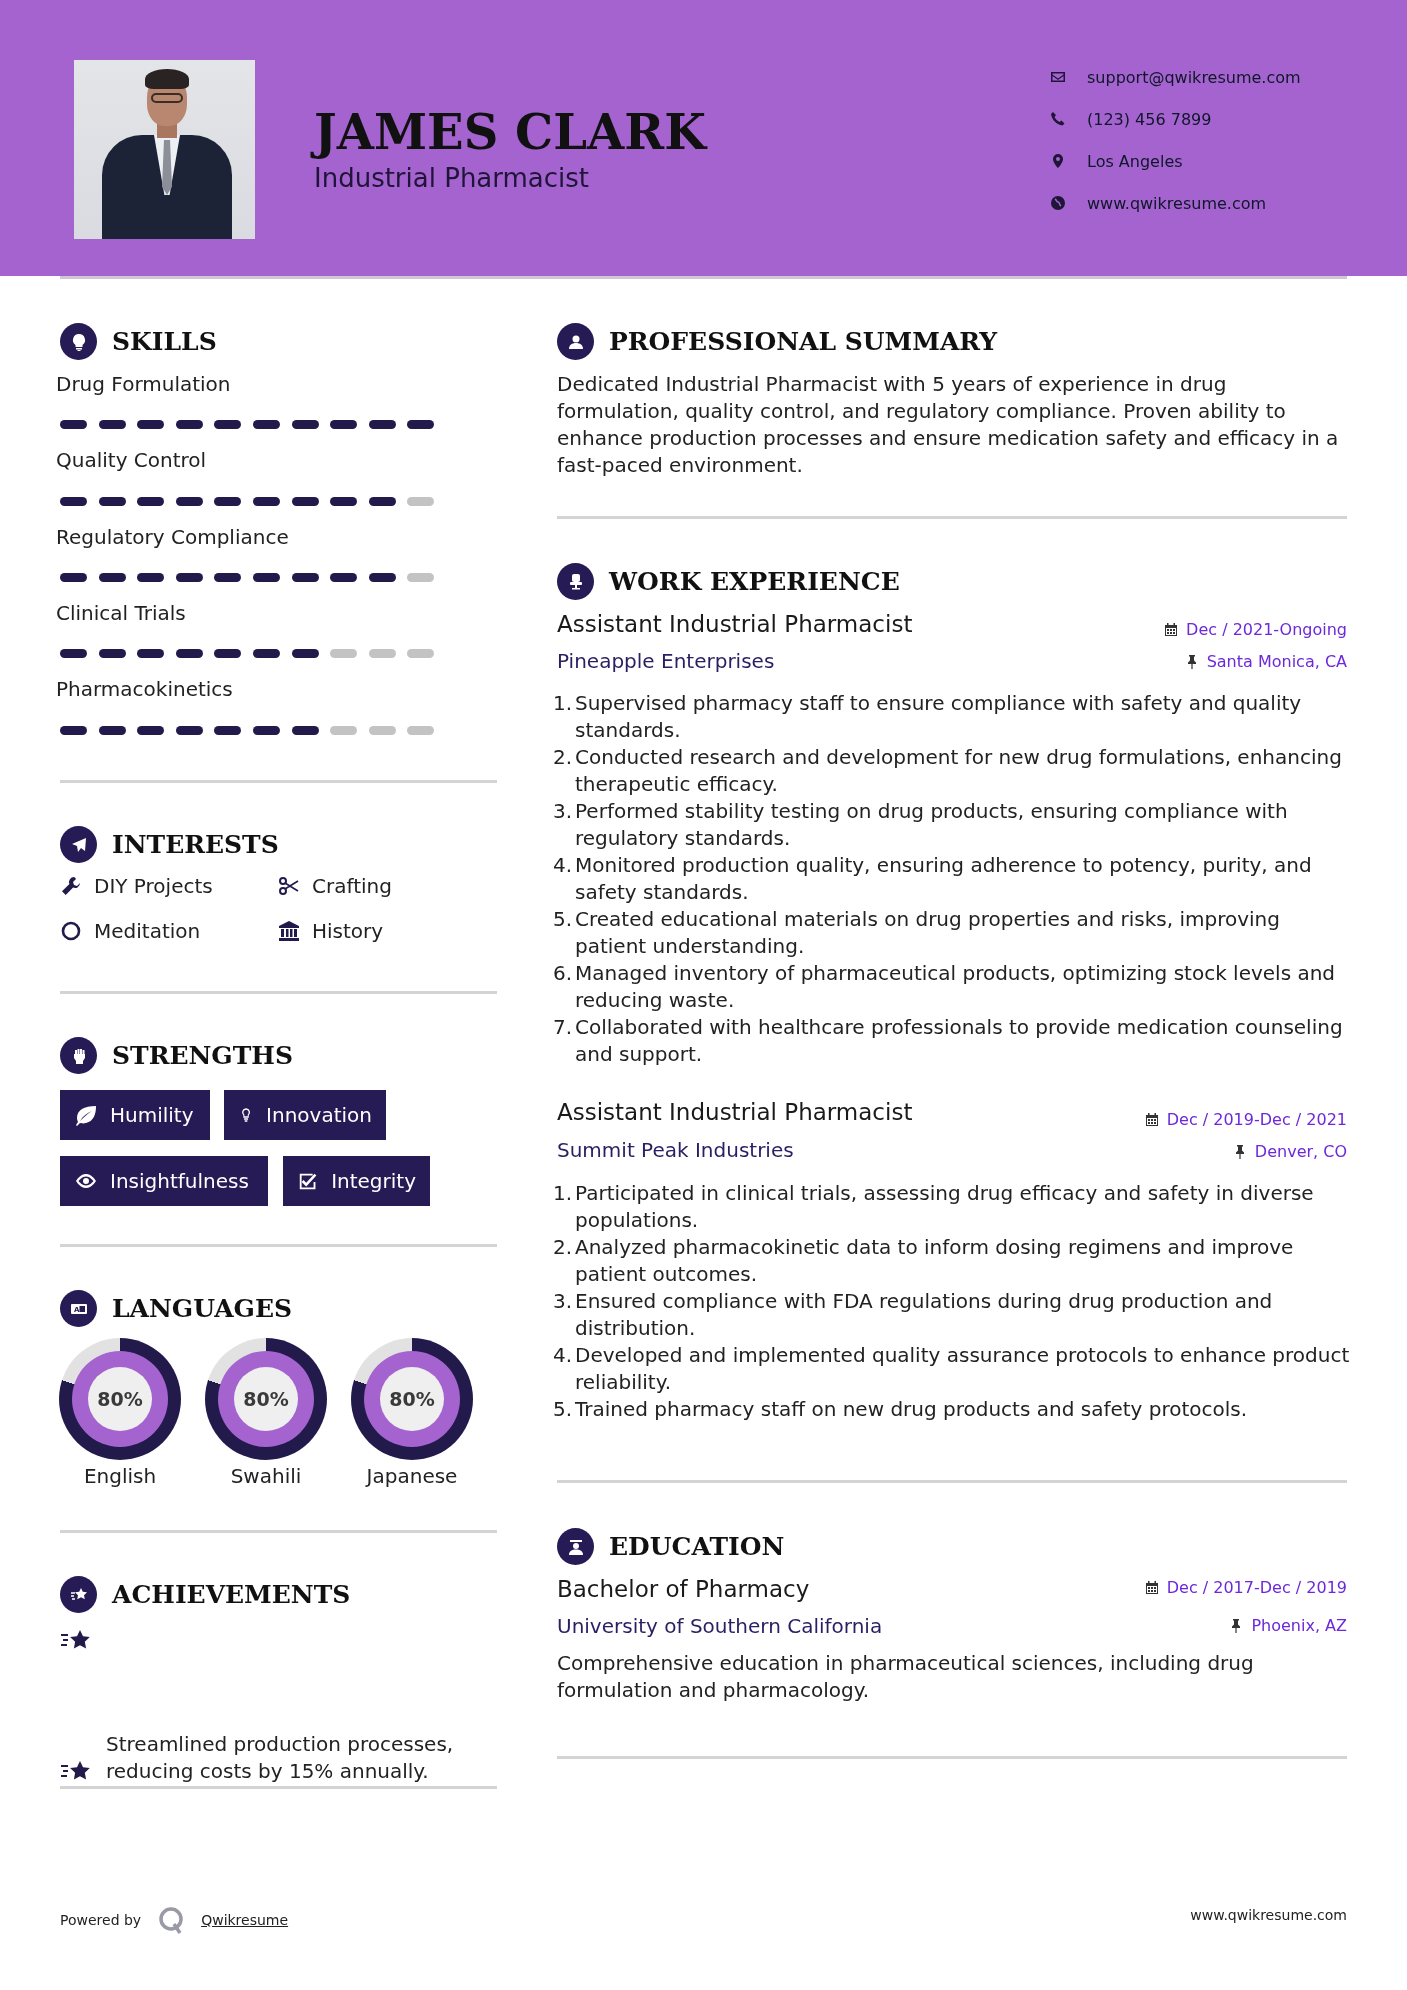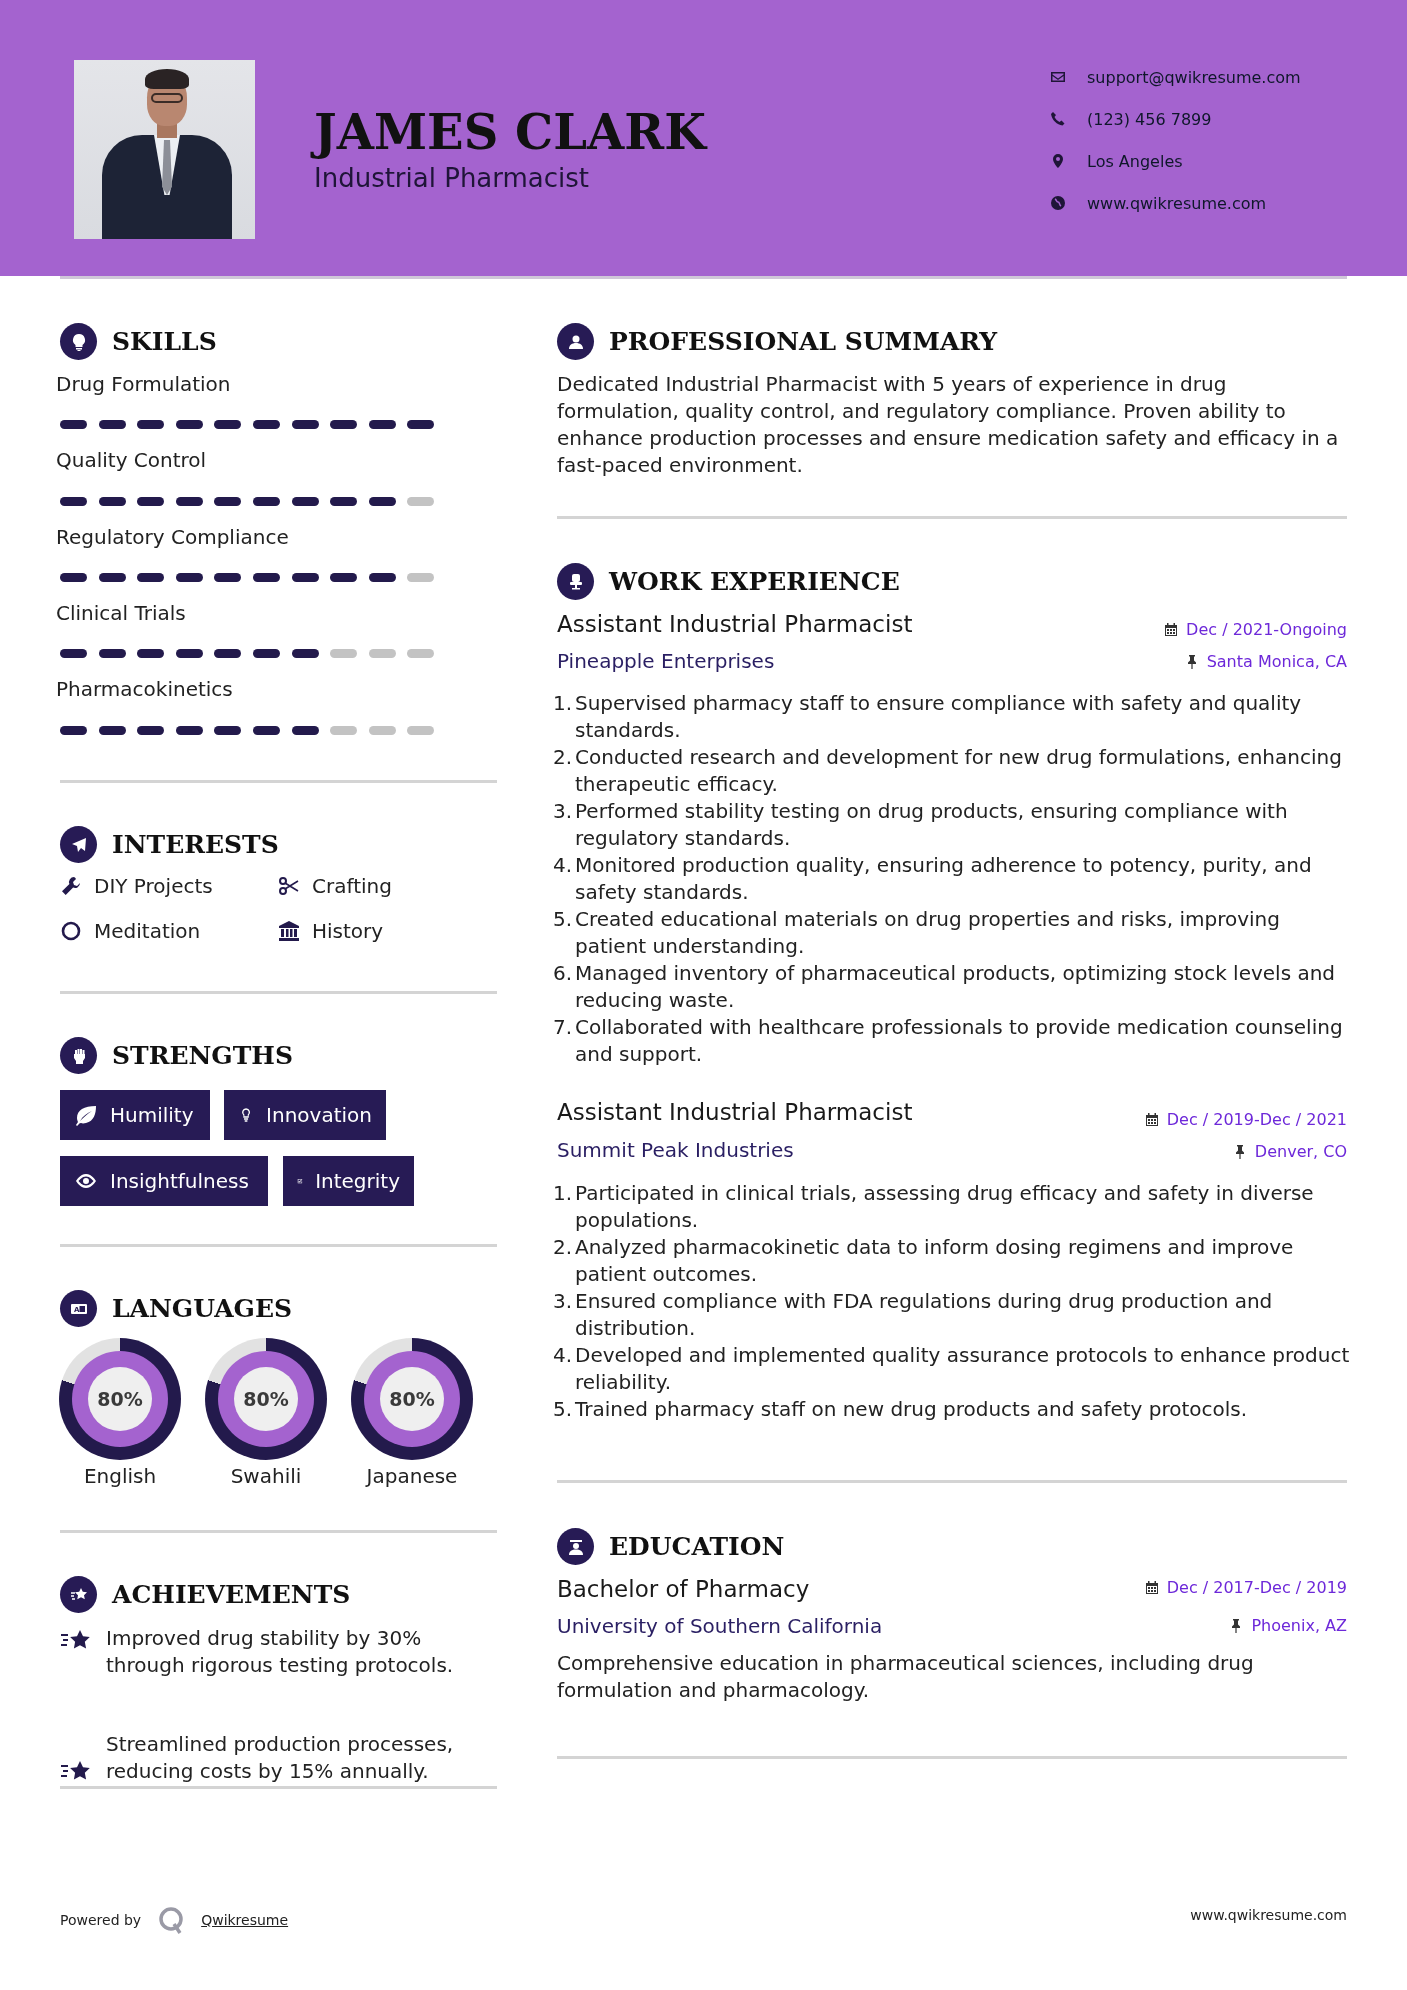--- a/index.html
+++ b/index.html
@@ -254,21 +254,21 @@
       <path d="M12 1a6 6 0 0 0-4 10.5V15h8v-3.5A6 6 0 0 0 12 1zm0 2a4 4 0 0 1 2.5 7.1V13h-5v-2.9A4 4 0 0 1 12 3zM9 16h6v2H9zM10 19h4v2h-4z"></path>
     </svg>
   <span>Innovation</span>
 </div>
 <div class="badge" style="left:60px;top:1156px;width:208px;">
   <svg viewBox="0 0 24 22">
       <path d="M12 4C6 4 2 11 2 11s4 7 10 7 10-7 10-7-4-7-10-7zm0 2.5c4 0 6.5 3.5 7.5 4.5-1 1-3.5 4.5-7.5 4.5S5.5 12 4.5 11C5.5 10 8 6.5 12 6.5zM12 8a3 3 0 1 0 0 6 3 3 0 0 0 0-6z"></path>
     </svg>
   <span>Insightfulness</span>
 </div>
-<div class="badge" style="left:283px;top:1156px;width:131px;">
+<div class="badge" style="left:283px;top:1156px;width:147px;">
   <svg viewBox="0 0 24 22">
       <path d="M3 3h14v2H5v13h13v-6h2v8H3z"></path>
       <path d="M7 10l3 3 9-10 2 2-11 12-5-5z"></path>
     </svg>
   <span>Integrity</span>
 </div>
 
 <div class="hr" style="left:60px;top:1244px;width:437px;"></div>
 
 <div class="sec-head" style="left:60px;top:1290px;">
@@ -313,21 +313,20 @@
         <path d="M2 8h4M2 11h3M3 14h3" stroke="#fff" stroke-width="1.3"></path>
       </svg>
     </div>
   <div class="sec-title">ACHIEVEMENTS</div>
 </div>
 <div class="ach" style="top:1625px;">
   <svg viewBox="0 0 32 26">
       <path d="M20 2l3 6.2 6.8.9-5 4.7 1.3 6.7L20 17.3l-6.1 3.2 1.2-6.7-5-4.7 6.9-.9z" fill="#231a4c"></path>
       <path d="M1 7h7M3 12h5M1 17h6" stroke="#231a4c" stroke-width="2"></path>
     </svg>
-  <span>Improved drug stability by 30% through rigorous testing protocols.</span>
 </div>
 <div class="ach" style="top:1731px;align-items:flex-end;">
   <svg viewBox="0 0 32 26">
       <path d="M20 2l3 6.2 6.8.9-5 4.7 1.3 6.7L20 17.3l-6.1 3.2 1.2-6.7-5-4.7 6.9-.9z" fill="#231a4c"></path>
       <path d="M1 7h7M3 12h5M1 17h6" stroke="#231a4c" stroke-width="2"></path>
     </svg>
   <span>Streamlined production processes, reducing costs by 15% annually.</span>
 </div>
 
 <div class="hr" style="left:60px;top:1786px;width:437px;"></div>

